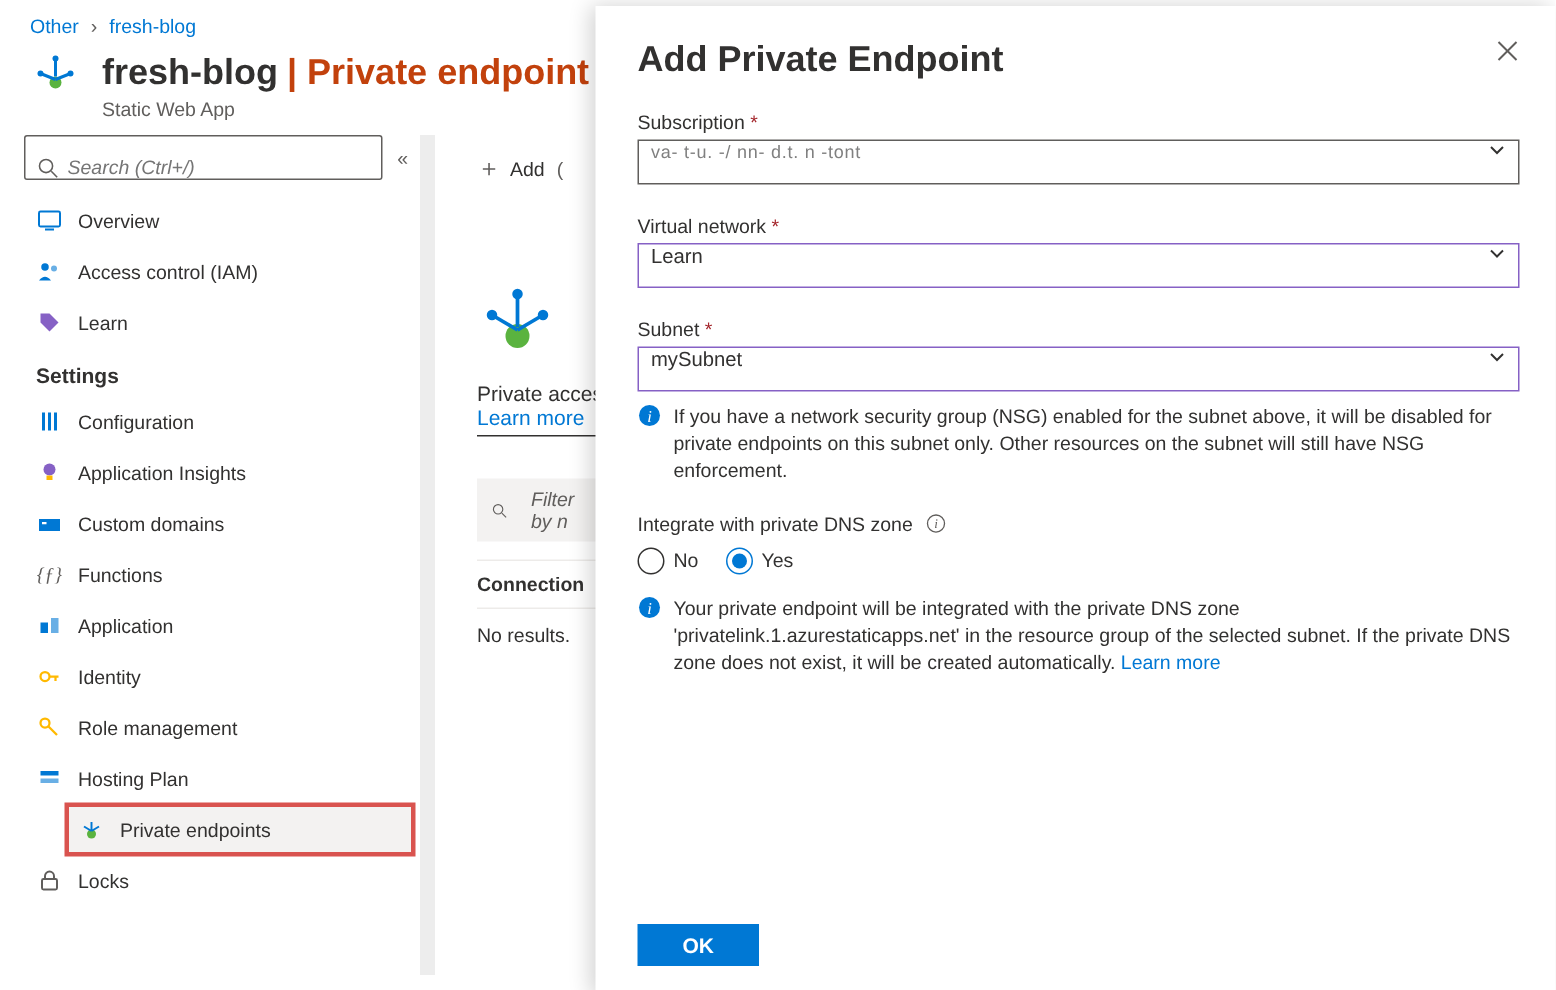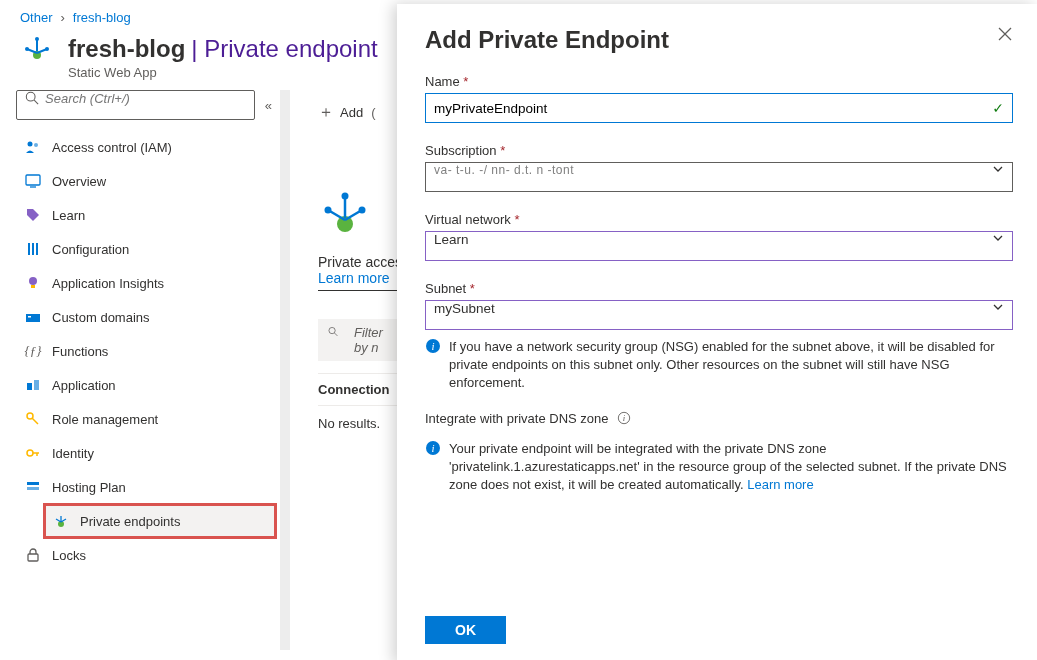--- a/index.html
+++ b/index.html
@@ -11,40 +11,40 @@
 
 .header { display: flex; align-items: flex-start; padding: 4px 20px 10px; gap: 14px; }
 .header-icon { width: 34px; height: 34px; display: flex; align-items: center; justify-content: center; }
 .header-title { font-size: 24px; font-weight: 600; color: #323130; display: flex; align-items: baseline; gap: 6px; }
 .header-sub { font-size: 13px; color: #605e5c; margin-top: 2px; }
 
 .page-body { display: flex; height: calc(100% - 100px); }
 
 .sidebar { width: 280px; padding: 0 0 0 16px; display: flex; flex-direction: column; border-right: 0; }
 .search-wrap { display: flex; align-items: center; gap: 10px; margin: 0 8px 10px 0; }
-.search-box { flex: 1; border: 1px solid #605e5c; border-radius: 2px; height: 30px; display: flex; align-items: flex-start; padding: 0 8px; gap: 6px; }
+.search-box { flex: 1; border: 1px solid #605e5c; border-radius: 2px; height: 30px; display: flex; align-items: flex-end; padding: 0 8px; gap: 6px; }
 .search-box input { border: 0; outline: 0; flex: 1; font-size: 13px; font-style: italic; color: #605e5c; background: transparent; }
 .collapse-chev { color: #605e5c; cursor: pointer; }
 
 .nav-list { overflow-y: auto; padding-right: 4px; }
 .nav-item { display: flex; align-items: center; gap: 10px; height: 34px; padding: 0 8px; cursor: pointer; }
 .nav-item.selected { background: #f3f2f1; position: relative; margin-left: 28px; }
 .nav-item.selected.highlighted { outline: 3px solid #d9534f; outline-offset: -2px; }
 .nav-item .ic { width: 18px; height: 18px; display: flex; align-items: center; justify-content: center; }
 .nav-section { font-weight: 600; font-size: 14px; padding: 10px 8px 6px; }
 
 .scroll-track { width: 10px; background: #ededed; }
 
 .main { flex: 1; padding: 4px 0 0 28px; position: relative; }
 .toolbar { display: flex; align-items: center; gap: 8px; color: #323130; height: 36px; }
 .toolbar .tb-item { display: flex; align-items: center; gap: 6px; cursor: pointer; color: #323130; }
 .access-row { margin-top: 60px; display: flex; align-items: flex-start; gap: 20px; }
 .main-icon { width: 54px; height: 54px; }
 .private-text { font-size: 14px; }
-.main-filter { margin-top: 28px; padding: 6px 10px; background: #f3f2f1; display: flex; gap: 16px; width: 90px; font-style: italic; color: #605e5c; }
+.main-filter { margin-top: 28px; padding: 6px 10px; background: #f3f2f1; display: flex; align-items: center; gap: 16px; width: 90px; font-style: italic; color: #605e5c; }
 .conn-head { font-weight: 600; margin-top: 12px; border-top: 1px solid #edebe9; border-bottom: 1px solid #edebe9; padding: 8px 0; width: 90px; }
 .no-results { padding: 10px 0; color: #323130; }
 
 
 .panel { position: absolute; right: 0; top: 4px; width: 640px; height: 660px; background: #fff; box-shadow: -4px 0 14px rgba(0,0,0,0.18); padding: 22px 24px 20px 28px; display: flex; flex-direction: column; }
 .panel-head { display: flex; justify-content: space-between; align-items: flex-start; }
 .panel-title { font-size: 24px; font-weight: 600; }
 .close-x { cursor: pointer; color: #605e5c; }
 .field { margin-top: 20px; }
 .field-label { font-size: 13px; margin-bottom: 4px; }
@@ -84,21 +84,21 @@
         <path d="M7 14 L17 18" stroke="#0078d4" stroke-width="2"></path>
         <path d="M27 14 L17 18" stroke="#0078d4" stroke-width="2"></path>
         <circle cx="17" cy="4" r="2" fill="#0078d4"></circle>
         <circle cx="7" cy="14" r="2" fill="#0078d4"></circle>
         <circle cx="27" cy="14" r="2" fill="#0078d4"></circle>
       </svg>
   </div>
   <div>
     <div class="header-title">
       <span>fresh-blog</span>
-      <span style="font-weight:400;color:#4c1d95">| Private endpoint</span>
+      <span style="font-weight:700;color:#c2410c">| Private endpoint</span>
     </div>
     <div class="header-sub">Static Web App</div>
   </div>
 </div>
 
 <div class="page-body">
   <div class="sidebar">
     <div class="search-wrap">
       <div class="search-box">
         <svg width="14" height="14" viewBox="0 0 16 16">
@@ -106,44 +106,45 @@
             <line x1="10.5" y1="10.5" x2="15" y2="15" stroke="#605e5c" stroke-width="1.2"></line>
           </svg>
         <input placeholder="Search (Ctrl+/)" style="">
       </div>
       <span class="collapse-chev">«</span>
     </div>
     <div class="nav-list">
       <div class="nav-item">
           <span class="ic">
             <svg width="16" height="16">
+              <rect x="1" y="2" width="14" height="10" rx="1" fill="none" stroke="#0078d4" stroke-width="1.3"></rect>
+              <line x1="5" y1="14" x2="11" y2="14" stroke="#0078d4" stroke-width="1.3"></line>
+            </svg>
+          </span>
+          <span>Overview</span>
+        </div>
+      <div class="nav-item">
+          <span class="ic">
+            <svg width="16" height="16">
               <circle cx="5" cy="5" r="2.5" fill="#0078d4"></circle>
               <circle cx="11" cy="6" r="2" fill="#69afe5"></circle>
               <path d="M1 14 Q5 9 9 14" fill="#0078d4"></path>
             </svg>
           </span>
           <span>Access control (IAM)</span>
         </div>
       <div class="nav-item">
           <span class="ic">
             <svg width="16" height="16">
-              <rect x="1" y="2" width="14" height="10" rx="1" fill="none" stroke="#0078d4" stroke-width="1.3"></rect>
-              <line x1="5" y1="14" x2="11" y2="14" stroke="#0078d4" stroke-width="1.3"></line>
-            </svg>
-          </span>
-          <span>Overview</span>
-        </div>
-      <div class="nav-item">
-          <span class="ic">
-            <svg width="16" height="16">
               <path d="M2 2 L8 2 L14 8 L8 14 L2 8 Z" fill="#8661c5"></path>
             </svg>
           </span>
           <span>Learn</span>
         </div>
+      <div class="nav-section">Settings</div>
       <div class="nav-item">
           <span class="ic">
             <svg width="16" height="16">
               <line x1="4" y1="2" x2="4" y2="14" stroke="#0078d4" stroke-width="2"></line>
               <line x1="8" y1="2" x2="8" y2="14" stroke="#0078d4" stroke-width="2"></line>
               <line x1="12" y1="2" x2="12" y2="14" stroke="#0078d4" stroke-width="2"></line>
             </svg>
           </span>
           <span>Configuration</span>
         </div>
@@ -174,35 +175,35 @@
             <svg width="16" height="16">
               <rect x="2" y="6" width="5" height="7" fill="#0078d4"></rect>
               <rect x="9" y="3" width="5" height="10" fill="#69afe5"></rect>
             </svg>
           </span>
           <span>Application</span>
         </div>
       <div class="nav-item">
           <span class="ic">
             <svg width="16" height="16">
-              <circle cx="5" cy="5" r="3" fill="none" stroke="#ffb900" stroke-width="1.5"></circle>
-              <line x1="7" y1="7" x2="13" y2="13" stroke="#ffb900" stroke-width="1.5"></line>
-            </svg>
-          </span>
-          <span>Role management</span>
-        </div>
-      <div class="nav-item">
-          <span class="ic">
-            <svg width="16" height="16">
               <circle cx="5" cy="8" r="3" fill="none" stroke="#ffb900" stroke-width="1.5"></circle>
               <line x1="8" y1="8" x2="14" y2="8" stroke="#ffb900" stroke-width="1.5"></line>
               <line x1="12" y1="8" x2="12" y2="11" stroke="#ffb900" stroke-width="1.5"></line>
             </svg>
           </span>
           <span>Identity</span>
+        </div>
+      <div class="nav-item">
+          <span class="ic">
+            <svg width="16" height="16">
+              <circle cx="5" cy="5" r="3" fill="none" stroke="#ffb900" stroke-width="1.5"></circle>
+              <line x1="7" y1="7" x2="13" y2="13" stroke="#ffb900" stroke-width="1.5"></line>
+            </svg>
+          </span>
+          <span>Role management</span>
         </div>
       <div class="nav-item">
           <span class="ic">
             <svg width="16" height="16">
               <rect x="2" y="3" width="12" height="3" fill="#0078d4"></rect>
               <rect x="2" y="8" width="12" height="3" fill="#69afe5"></rect>
             </svg>
           </span>
           <span>Hosting Plan</span>
         </div>
@@ -272,27 +273,20 @@
   <div class="panel-head">
     <div class="panel-title">Add Private Endpoint</div>
     <div class="close-x">
       <svg width="16" height="16" viewBox="0 0 16 16">
           <line x1="2" y1="2" x2="14" y2="14" stroke="#605e5c" stroke-width="1.3"></line>
           <line x1="14" y1="2" x2="2" y2="14" stroke="#605e5c" stroke-width="1.3"></line>
         </svg>
     </div>
   </div>
 
-  <div class="field">
-    <div class="field-label"><span>Name</span> <span class="req">*</span></div>
-    <div class="input-valid">
-      <input value="myPrivateEndpoint" style="">
-      <span class="check-ic">✓</span>
-    </div>
-  </div>
 
   <div class="field">
     <div class="field-label"><span>Subscription</span> <span class="req">*</span></div>
     <div class="select-box">
       <span style="color:#808080;font-size:12px;letter-spacing:0.5px">va- t-u. -/ nn- d.t. n -tont</span>
       <svg width="12" height="12" viewBox="0 0 12 12">
           <path d="M2 4 L6 8 L10 4" fill="none" stroke="#323130" stroke-width="1.3"></path>
         </svg>
     </div>
   </div>
@@ -324,20 +318,30 @@
     </div>
   </div>
 
   <div class="dns-label-row">
     <span>Integrate with private DNS zone</span>
     <svg width="14" height="14" viewBox="0 0 16 16">
         <circle cx="8" cy="8" r="6.5" fill="none" stroke="#605e5c" stroke-width="1"></circle>
         <text x="8" y="11.5" text-anchor="middle" fill="#605e5c" font-size="10" font-family="Georgia" font-style="italic">i</text>
       </svg>
   </div>
+  <div class="radio-row">
+    <div class="radio-opt">
+      <div class="radio"></div>
+      <span>No</span>
+    </div>
+    <div class="radio-opt">
+      <div class="radio checked"></div>
+      <span>Yes</span>
+    </div>
+  </div>
   <div class="info-row" style="margin-top:14px">
     <svg class="info-ic" viewBox="0 0 16 16">
         <circle cx="8" cy="8" r="7" fill="#0078d4"></circle>
         <text x="8" y="12" text-anchor="middle" fill="#fff" font-size="11" font-family="Georgia" font-style="italic">i</text>
       </svg>
     <span><span>Your private endpoint will be integrated with the private DNS zone 'privatelink.1.azurestaticapps.net' in the resource group of the selected subnet. If the private DNS zone does not exist, it will be created automatically.</span> <a>Learn more</a></span>
   </div>
 
   <div class="panel-footer">
     <button class="ok-btn">OK</button>

